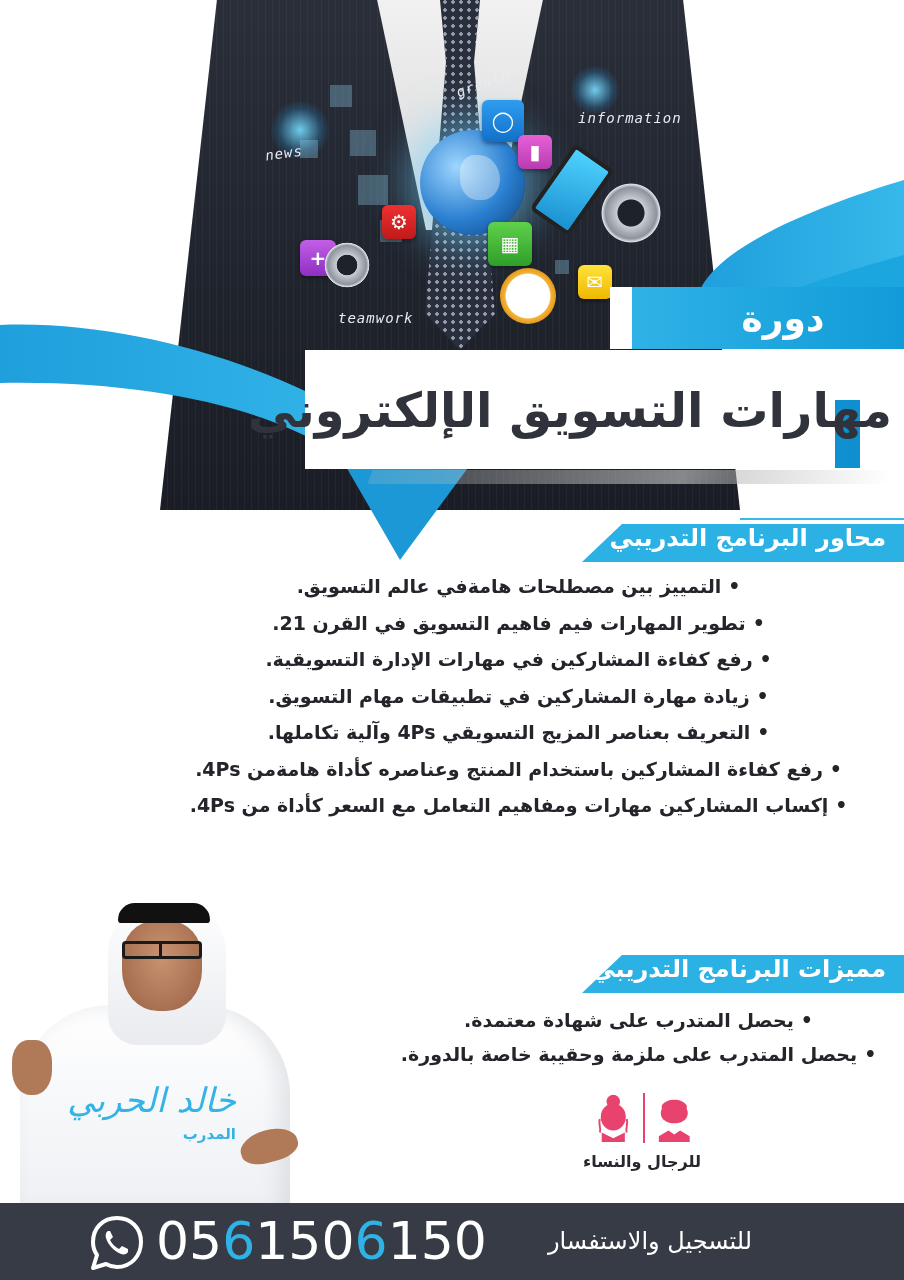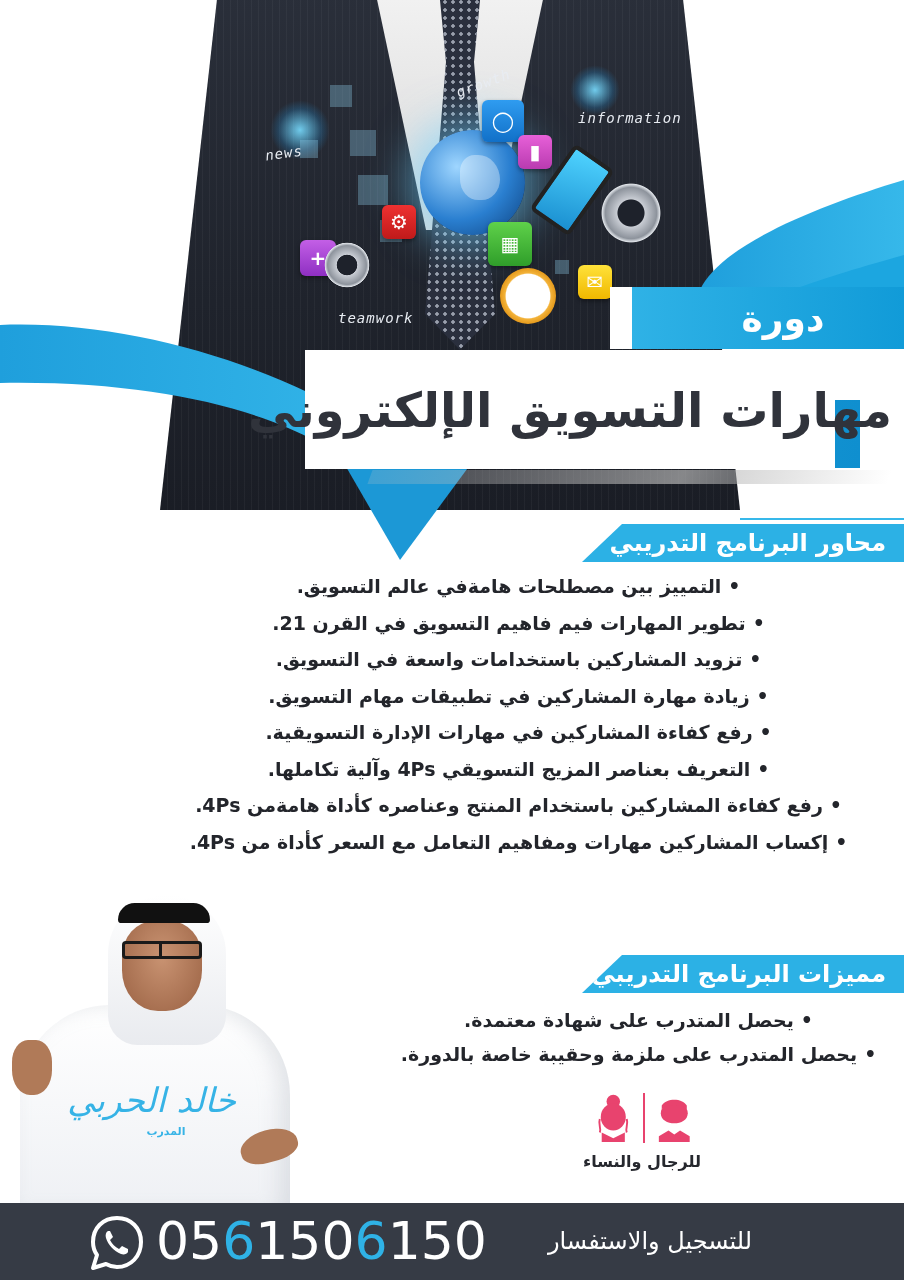--- a/index.html
+++ b/index.html
@@ -101,21 +101,21 @@
     position: absolute; left: 370px; top: 470px; width: 520px; height: 14px;
     background: linear-gradient(90deg, rgba(200,200,200,0.2), rgba(180,180,180,0.7) 60%, rgba(220,220,220,0));
     transform: skewX(-20deg);
   }
 
   
   .section-header {
     position: absolute; right: 0; height: 38px;
     background: #2cb1e5;
     clip-path: polygon(40px 0, 100% 0, 100% 100%, 0 100%);
-    display: flex; align-items: center; justify-content: flex-end; padding-right: 18px;
+    display: flex; align-items: flex-start; justify-content: flex-end; padding-right: 18px;
   }
   .section-header span {
     direction: rtl; color: #ffffff; font-size: 24px; font-weight: bold; white-space: nowrap;
   }
   .sec-axes { top: 524px; width: 322px; }
   .sec-features { top: 955px; width: 322px; }
 
   
   .bullets {
     position: absolute; right: 0; direction: rtl; list-style: none;
@@ -170,22 +170,22 @@
   .hand-right {
     position: absolute; left: 240px; top: 245px; width: 58px; height: 32px;
     background: #b07a58; border-radius: 50% 50% 40% 40%; transform: rotate(-15deg);
   }
   .trainer-name {
     position: absolute; left: 96px; top: 195px; width: 140px; text-align: center;
     direction: rtl; color: #36b3e6; font-family: "DejaVu Serif", serif; font-size: 34px; font-style: italic;
     white-space: nowrap;
   }
   .trainer-role {
-    position: absolute; left: 96px; top: 240px; width: 140px; text-align: center;
-    direction: rtl; color: #36b3e6; font-size: 11px; font-weight: bold; letter-spacing: 3px;
+    position: absolute; left: 96px; top: 240px; width: 140px; text-align: right;
+    direction: rtl; color: #36b3e6; font-size: 15px; font-weight: bold; letter-spacing: 3px;
   }
 
   
   .gender {
     position: absolute; left: 572px; top: 1090px; width: 140px; height: 95px;
   }
   .gender-icons {
     position: absolute; left: 22px; top: 0; width: 100px; height: 55px;
     display: flex; align-items: center; justify-content: center; gap: 10px;
   }
@@ -278,23 +278,22 @@
   <h1 class="title-text">مهارات التسويق الإلكتروني</h1>
 </div>
 <div class="title-shadow"></div>
 
 <div class="section-header sec-axes">
   <span>محاور البرنامج التدريبي</span>
 </div>
 <ul class="bullets axes-list">
   <li>التمييز بين مصطلحات هامةفي عالم التسويق.</li>
   <li>تطوير المهارات فيم فاهيم التسويق في القرن 21.</li>
-  <li>تزويد المشاركين باستخدامات واسعة في التسويق.</li>
+  <li>رفع كفاءة المشاركين في مهارات الإدارة التسويقية.</li>
   <li>زيادة مهارة المشاركين في تطبيقات مهام التسويق.</li>
-  <li>رفع كفاءة المشاركين في مهارات الإدارة التسويقية.</li>
   <li>التعريف بعناصر المزيج التسويقي 4Ps وآلية تكاملها.</li>
   <li>رفع كفاءة المشاركين باستخدام المنتج وعناصره كأداة هامةمن 4Ps.</li>
   <li>إكساب المشاركين مهارات ومفاهيم التعامل مع السعر كأداة من 4Ps.</li>
 </ul>
 
 <div class="section-header sec-features">
   <span>مميزات البرنامج التدريبي</span>
 </div>
 <ul class="bullets features-list">
   <li>يحصل المتدرب على شهادة معتمدة.</li>

